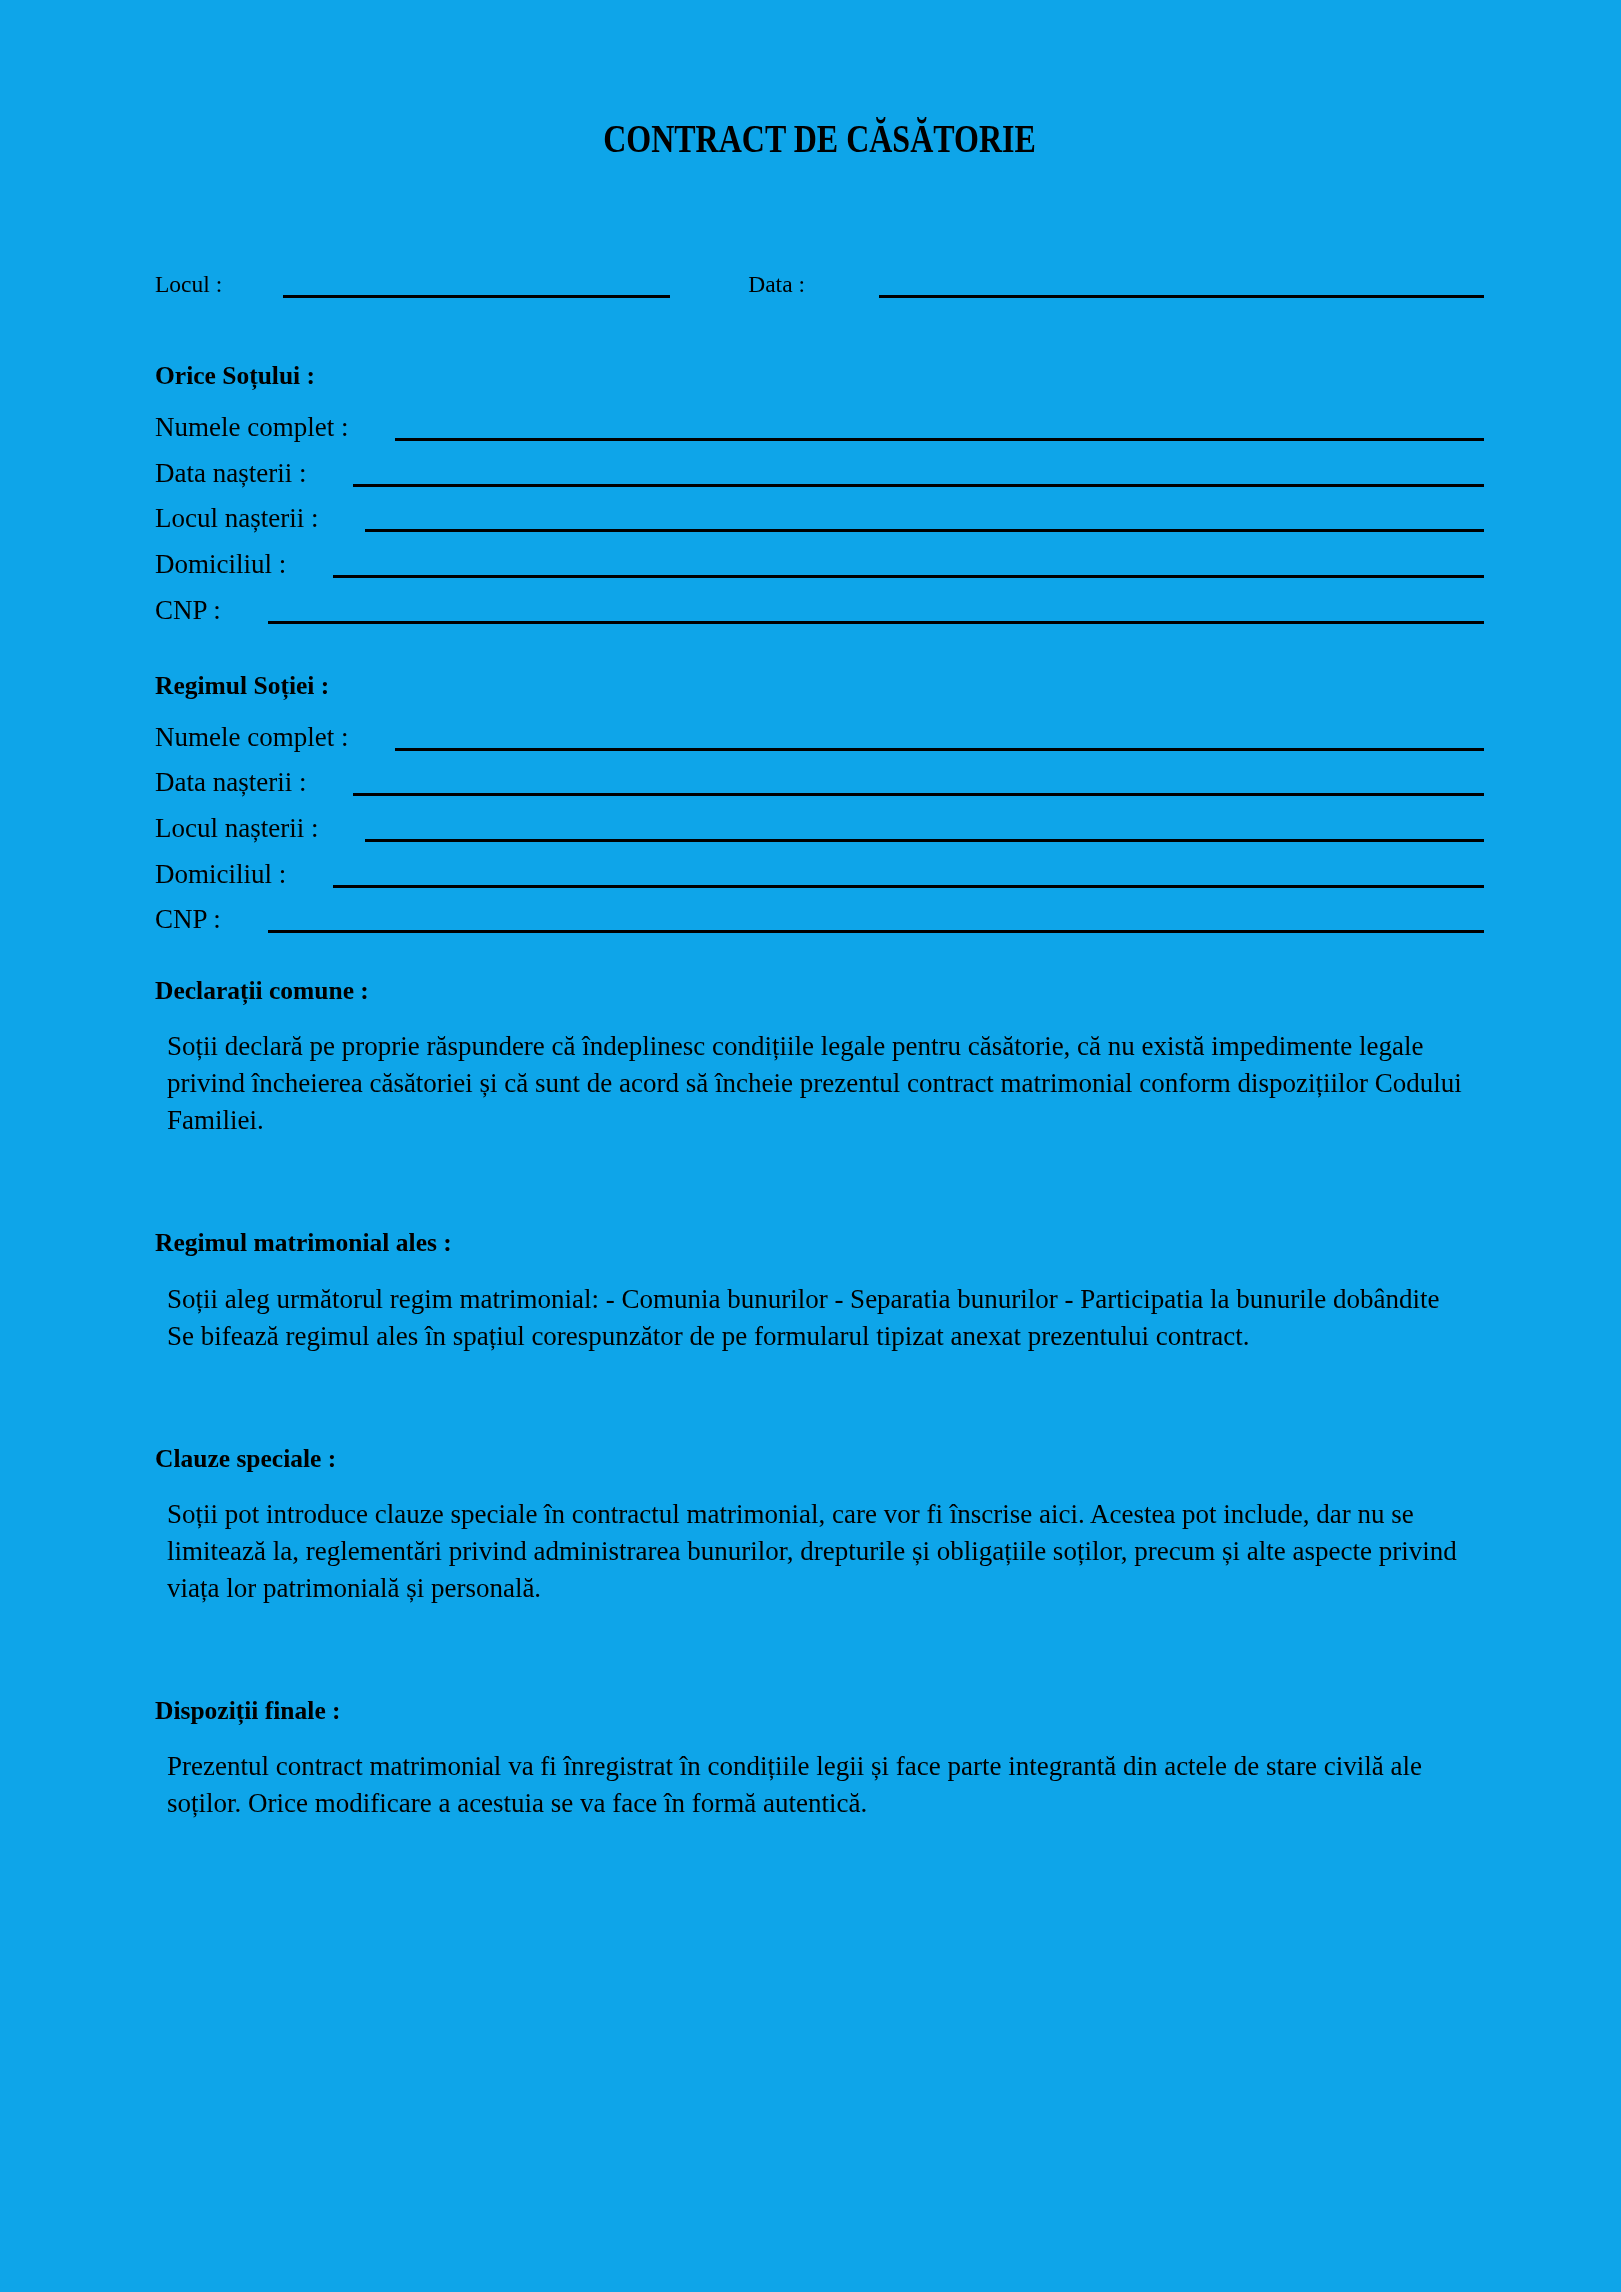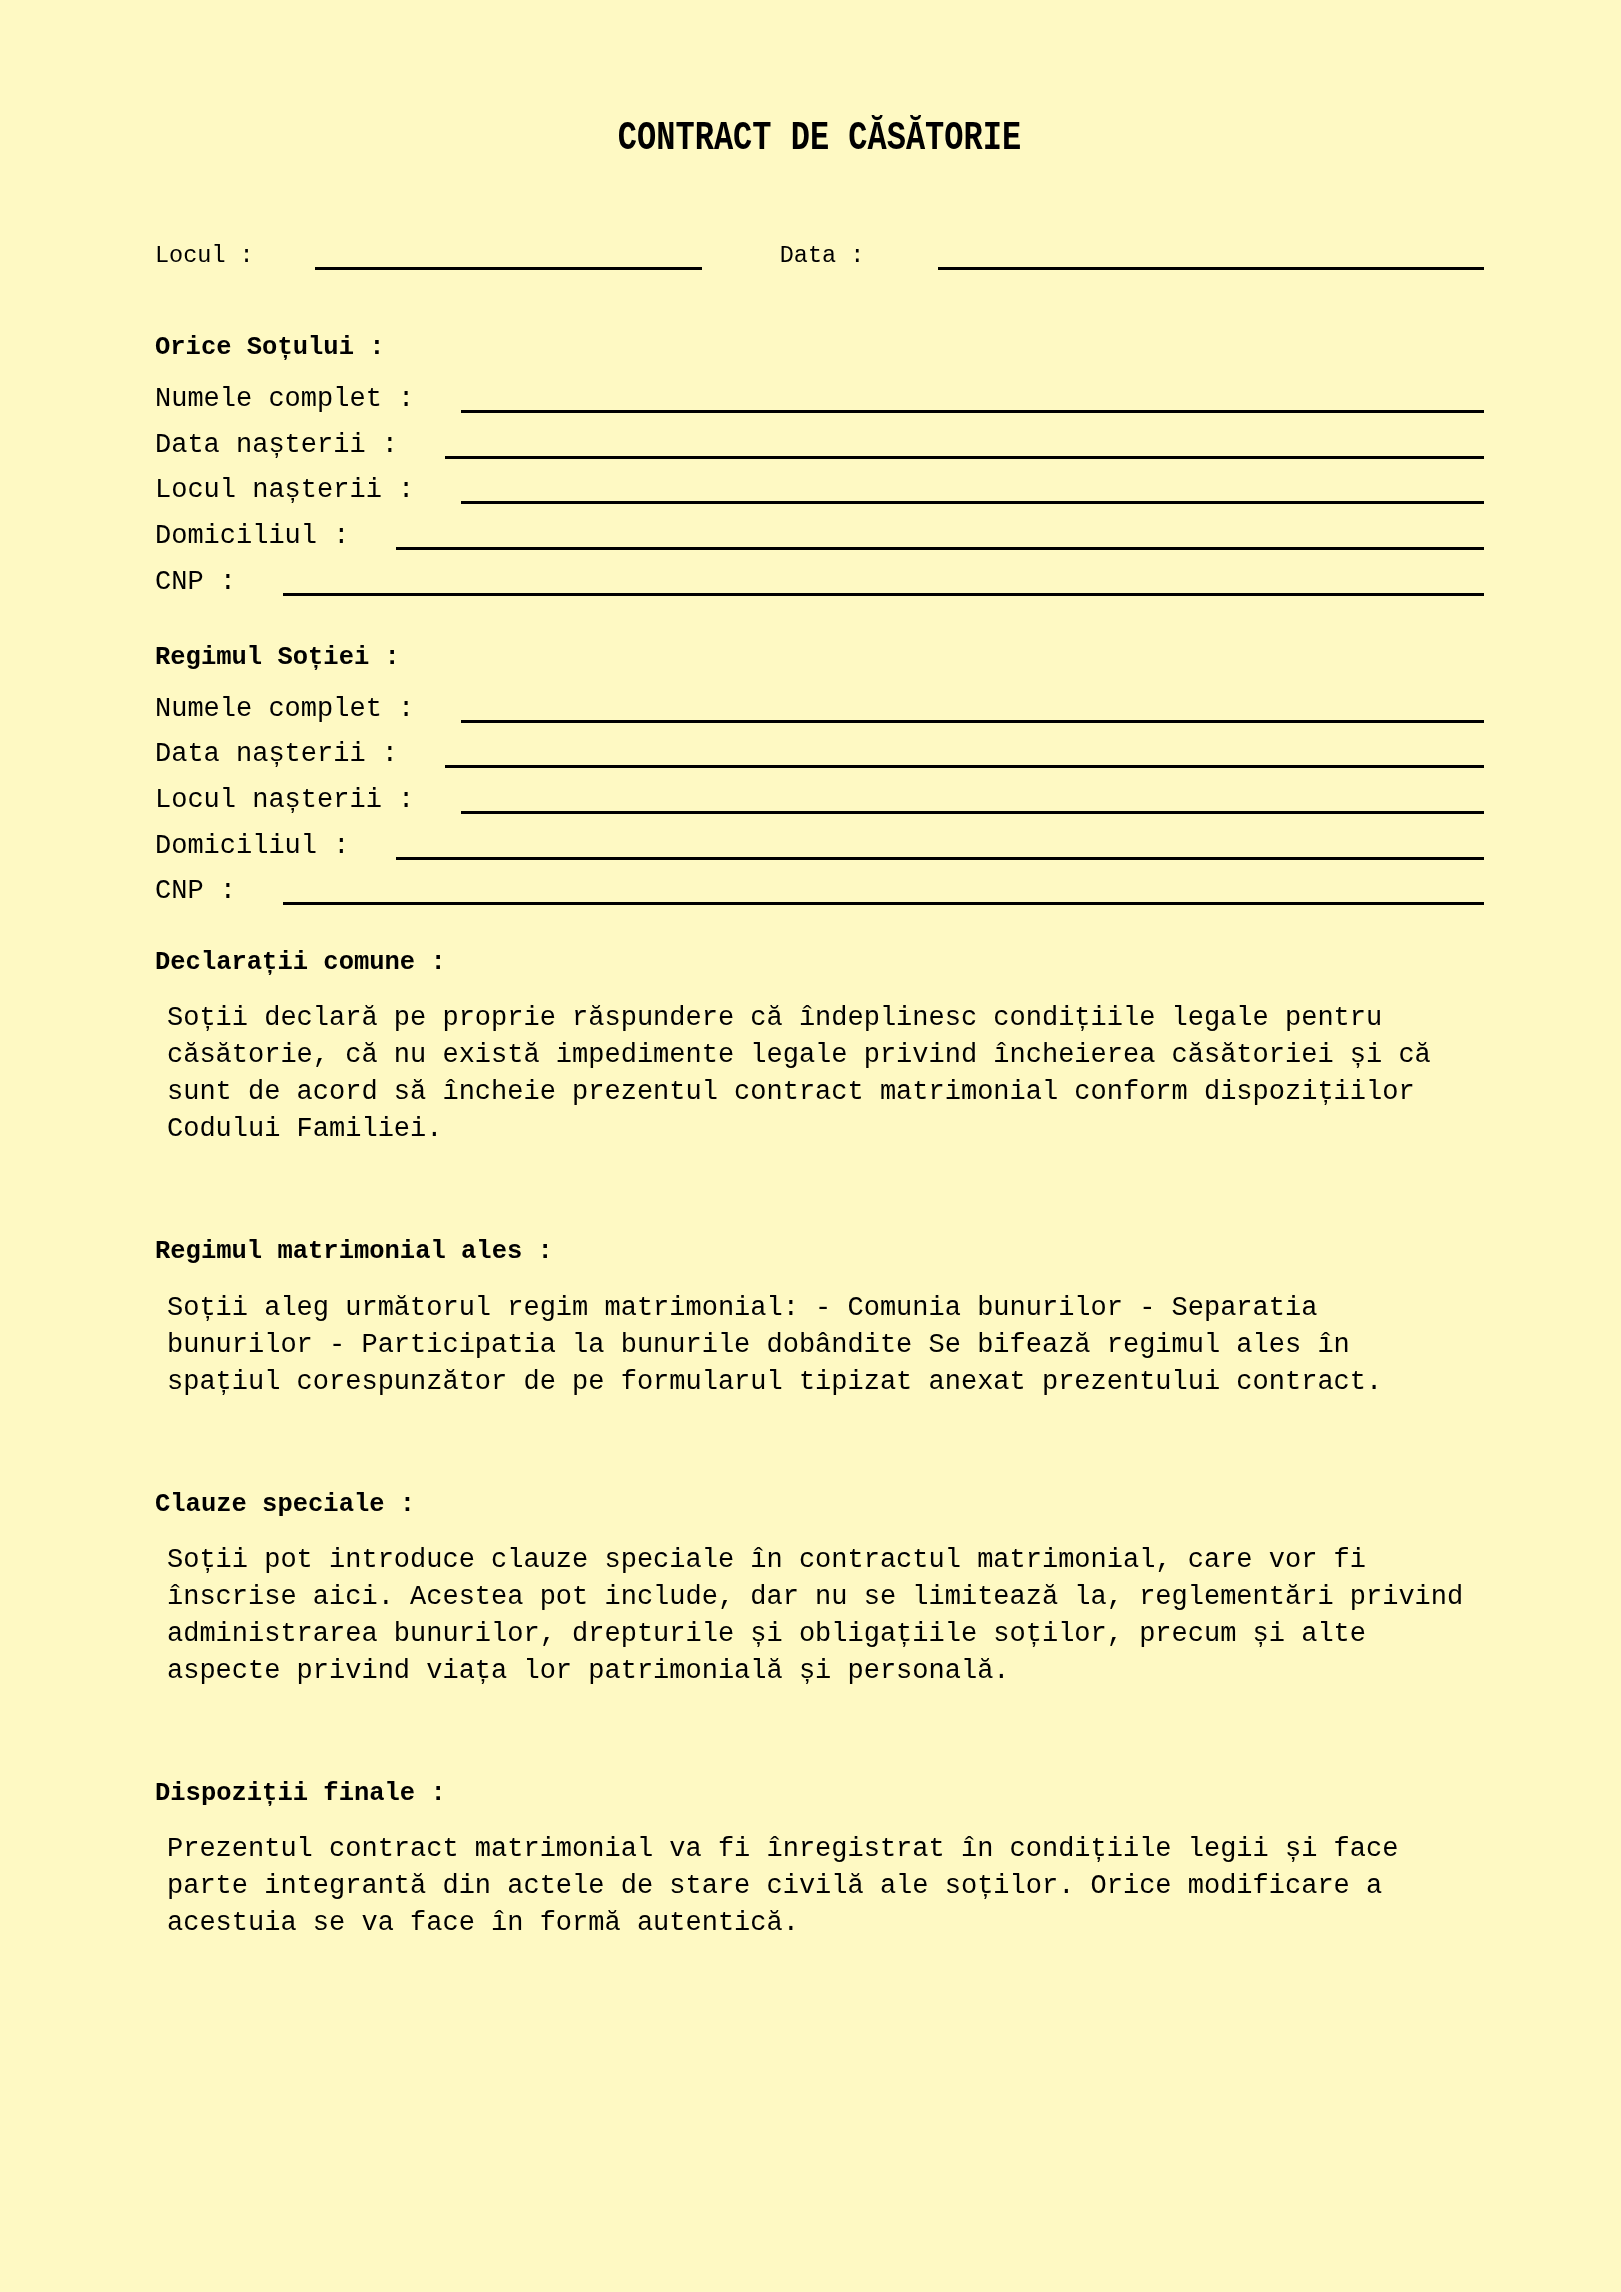--- a/index.html
+++ b/index.html
@@ -5,40 +5,40 @@
   html, body {
     margin: 0;
     padding: 0;
     background: #ffffff;
   }
   .page {
     position: relative;
     width: 1621px;
     height: 2293px;
     box-sizing: border-box;
-    background: #fef9c3;
+    background: #0ea5e9;
     color: #000000;
-    font-family: Liberation Mono, monospace;
+    font-family: Liberation Serif, serif;
     padding: 116px 137px 0 155px;
     overflow: hidden;
   }
   .title {
     margin: 0;
     font-size: 40px;
     font-weight: bold;
     text-align: center;
     line-height: 1.15;
     transform: scaleX(0.8);
     white-space: nowrap;
   }
   
   .header-row {
     display: flex;
     align-items: flex-end;
-    margin-top: 80px;
+    margin-top: 108px;
     font-size: 23.5px;
     line-height: 28px;
   }
   .lbl {
     white-space: nowrap;
   }
   .blank {
     display: block;
     height: 2px;
     border-bottom: 3.9px solid #000000;

